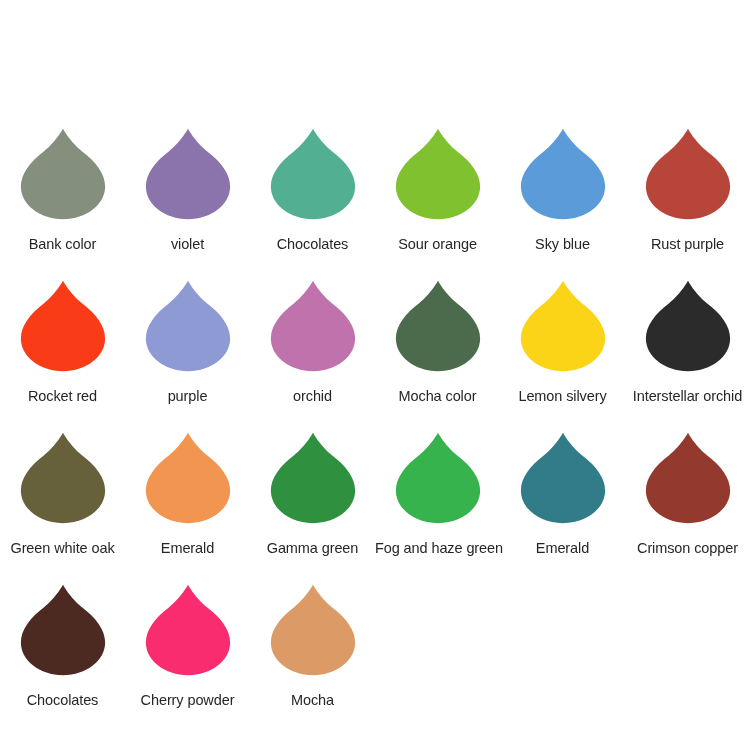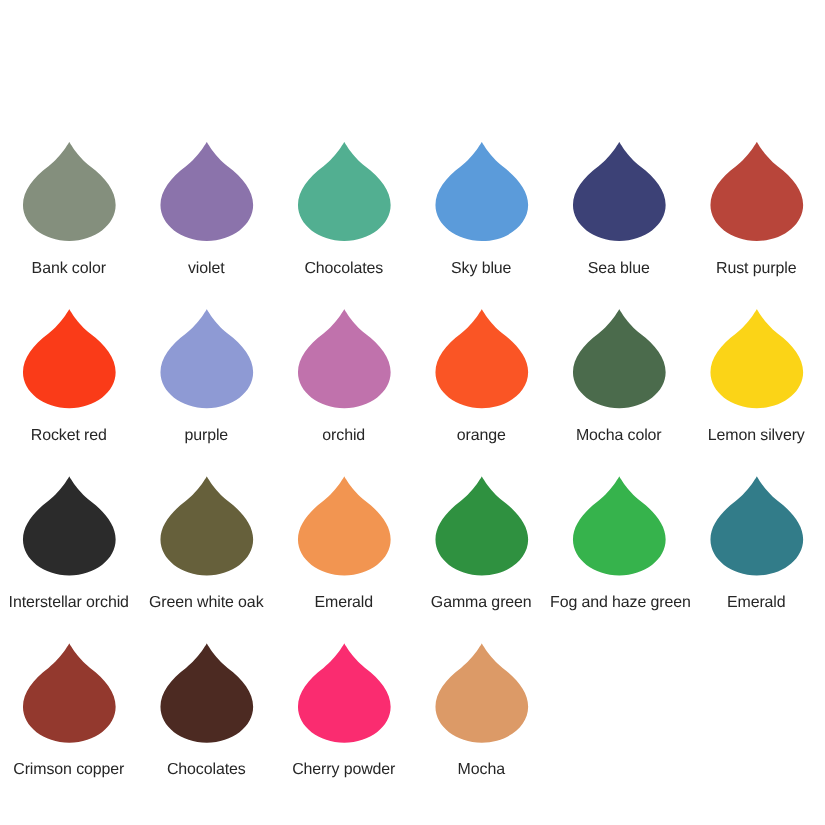--- a/index.html
+++ b/index.html
@@ -98,36 +98,36 @@
         <div class="swatch-shape-wrap">
           <svg class="swatch-shape" viewBox="0 0 100 107">
             <path d="M50 1 C50 1 58 16 72 27 C88 39 99 53 99 68 C99 89 77 106 50 106 C23 106 1 89 1 68 C1 53 12 39 28 27 C42 16 50 1 50 1 Z" fill="#52AF91"></path>
           </svg>
         </div>
         <span class="swatch-label">Chocolates</span>
       </div>
       <div class="swatch-cell">
         <div class="swatch-shape-wrap">
           <svg class="swatch-shape" viewBox="0 0 100 107">
+            <path d="M50 1 C50 1 58 16 72 27 C88 39 99 53 99 68 C99 89 77 106 50 106 C23 106 1 89 1 68 C1 53 12 39 28 27 C42 16 50 1 50 1 Z" fill="#7FC12F"></path>
+          </svg>
+        </div>
+        <span class="swatch-label">Sour orange</span>
+      </div>
+      <div class="swatch-cell">
+        <div class="swatch-shape-wrap">
+          <svg class="swatch-shape" viewBox="0 0 100 107">
             <path d="M50 1 C50 1 58 16 72 27 C88 39 99 53 99 68 C99 89 77 106 50 106 C23 106 1 89 1 68 C1 53 12 39 28 27 C42 16 50 1 50 1 Z" fill="#5B9BDA"></path>
           </svg>
         </div>
         <span class="swatch-label">Sky blue</span>
       </div>
       <div class="swatch-cell">
         <div class="swatch-shape-wrap">
           <svg class="swatch-shape" viewBox="0 0 100 107">
-            <path d="M50 1 C50 1 58 16 72 27 C88 39 99 53 99 68 C99 89 77 106 50 106 C23 106 1 89 1 68 C1 53 12 39 28 27 C42 16 50 1 50 1 Z" fill="#3C4176"></path>
-          </svg>
-        </div>
-        <span class="swatch-label">Sea blue</span>
-      </div>
-      <div class="swatch-cell">
-        <div class="swatch-shape-wrap">
-          <svg class="swatch-shape" viewBox="0 0 100 107">
             <path d="M50 1 C50 1 58 16 72 27 C88 39 99 53 99 68 C99 89 77 106 50 106 C23 106 1 89 1 68 C1 53 12 39 28 27 C42 16 50 1 50 1 Z" fill="#B8453A"></path>
           </svg>
         </div>
         <span class="swatch-label">Rust purple</span>
       </div>
       <div class="swatch-cell">
         <div class="swatch-shape-wrap">
           <svg class="swatch-shape" viewBox="0 0 100 107">
             <path d="M50 1 C50 1 58 16 72 27 C88 39 99 53 99 68 C99 89 77 106 50 106 C23 106 1 89 1 68 C1 53 12 39 28 27 C42 16 50 1 50 1 Z" fill="#FA3B18"></path>
           </svg>
@@ -142,28 +142,20 @@
         </div>
         <span class="swatch-label">purple</span>
       </div>
       <div class="swatch-cell">
         <div class="swatch-shape-wrap">
           <svg class="swatch-shape" viewBox="0 0 100 107">
             <path d="M50 1 C50 1 58 16 72 27 C88 39 99 53 99 68 C99 89 77 106 50 106 C23 106 1 89 1 68 C1 53 12 39 28 27 C42 16 50 1 50 1 Z" fill="#C072AC"></path>
           </svg>
         </div>
         <span class="swatch-label">orchid</span>
-      </div>
-      <div class="swatch-cell">
-        <div class="swatch-shape-wrap">
-          <svg class="swatch-shape" viewBox="0 0 100 107">
-            <path d="M50 1 C50 1 58 16 72 27 C88 39 99 53 99 68 C99 89 77 106 50 106 C23 106 1 89 1 68 C1 53 12 39 28 27 C42 16 50 1 50 1 Z" fill="#FA5525"></path>
-          </svg>
-        </div>
-        <span class="swatch-label">orange</span>
       </div>
       <div class="swatch-cell">
         <div class="swatch-shape-wrap">
           <svg class="swatch-shape" viewBox="0 0 100 107">
             <path d="M50 1 C50 1 58 16 72 27 C88 39 99 53 99 68 C99 89 77 106 50 106 C23 106 1 89 1 68 C1 53 12 39 28 27 C42 16 50 1 50 1 Z" fill="#4B6B4C"></path>
           </svg>
         </div>
         <span class="swatch-label">Mocha color</span>
       </div>
       <div class="swatch-cell">

